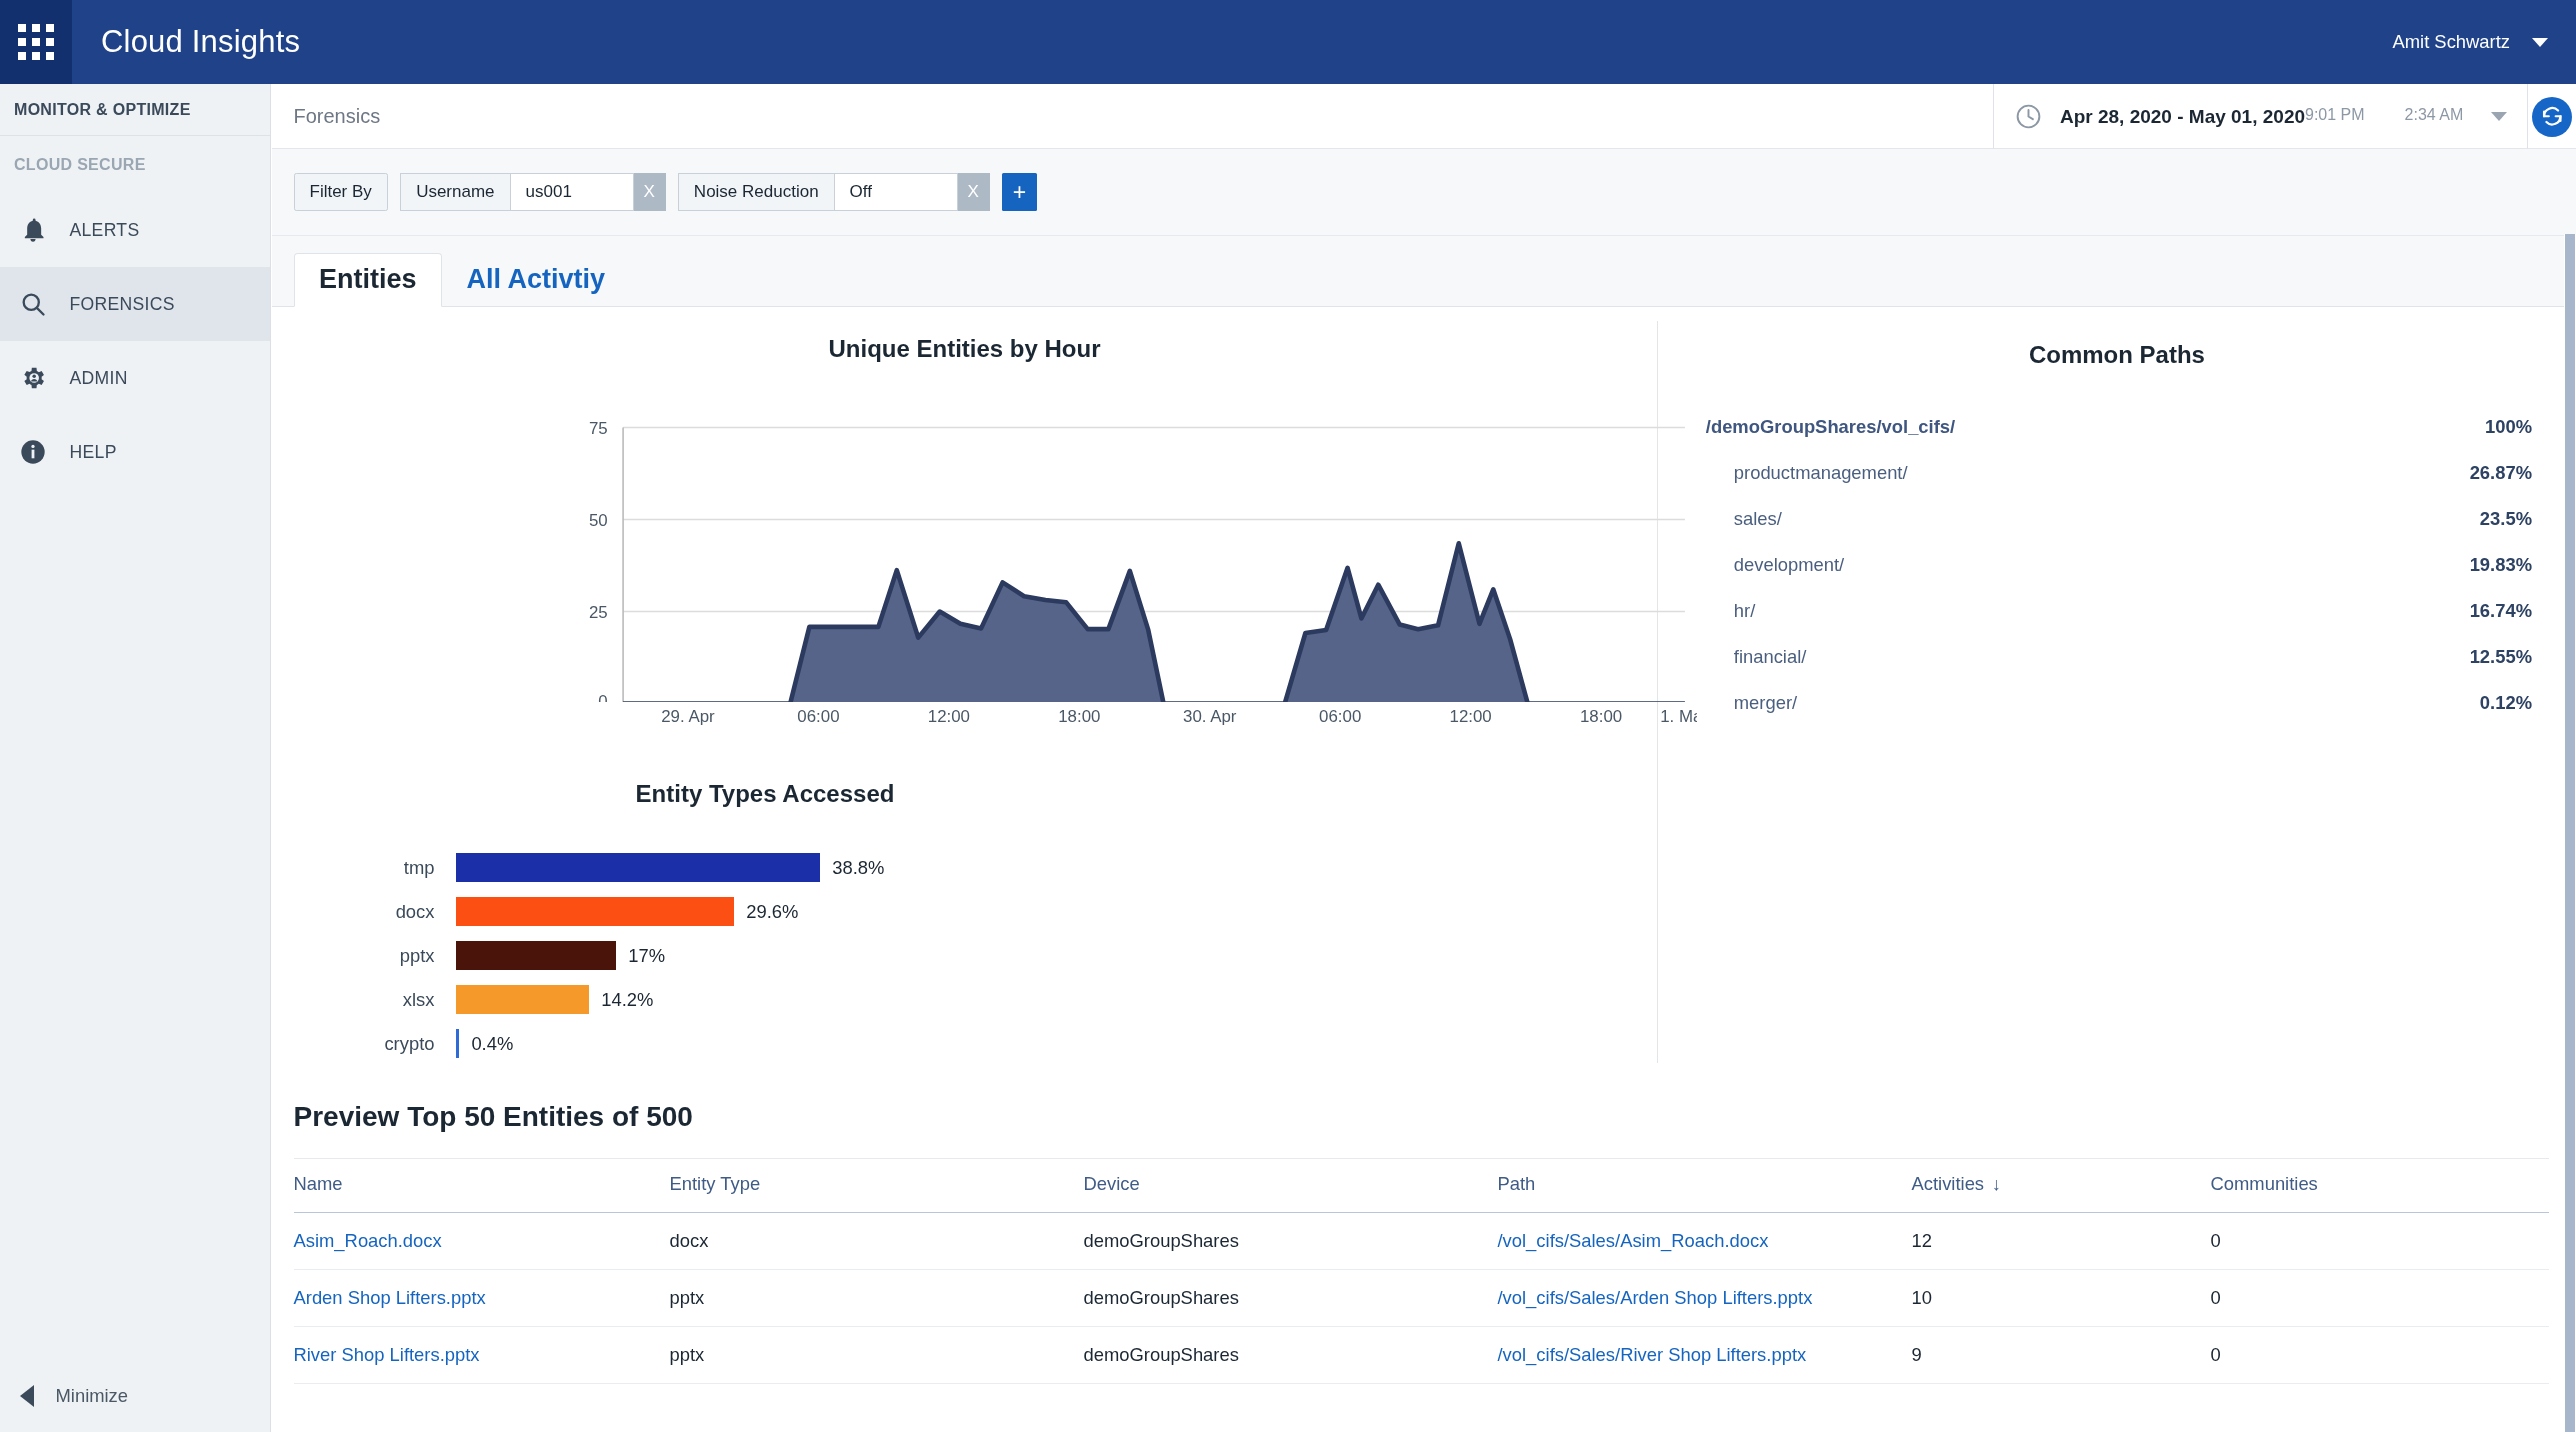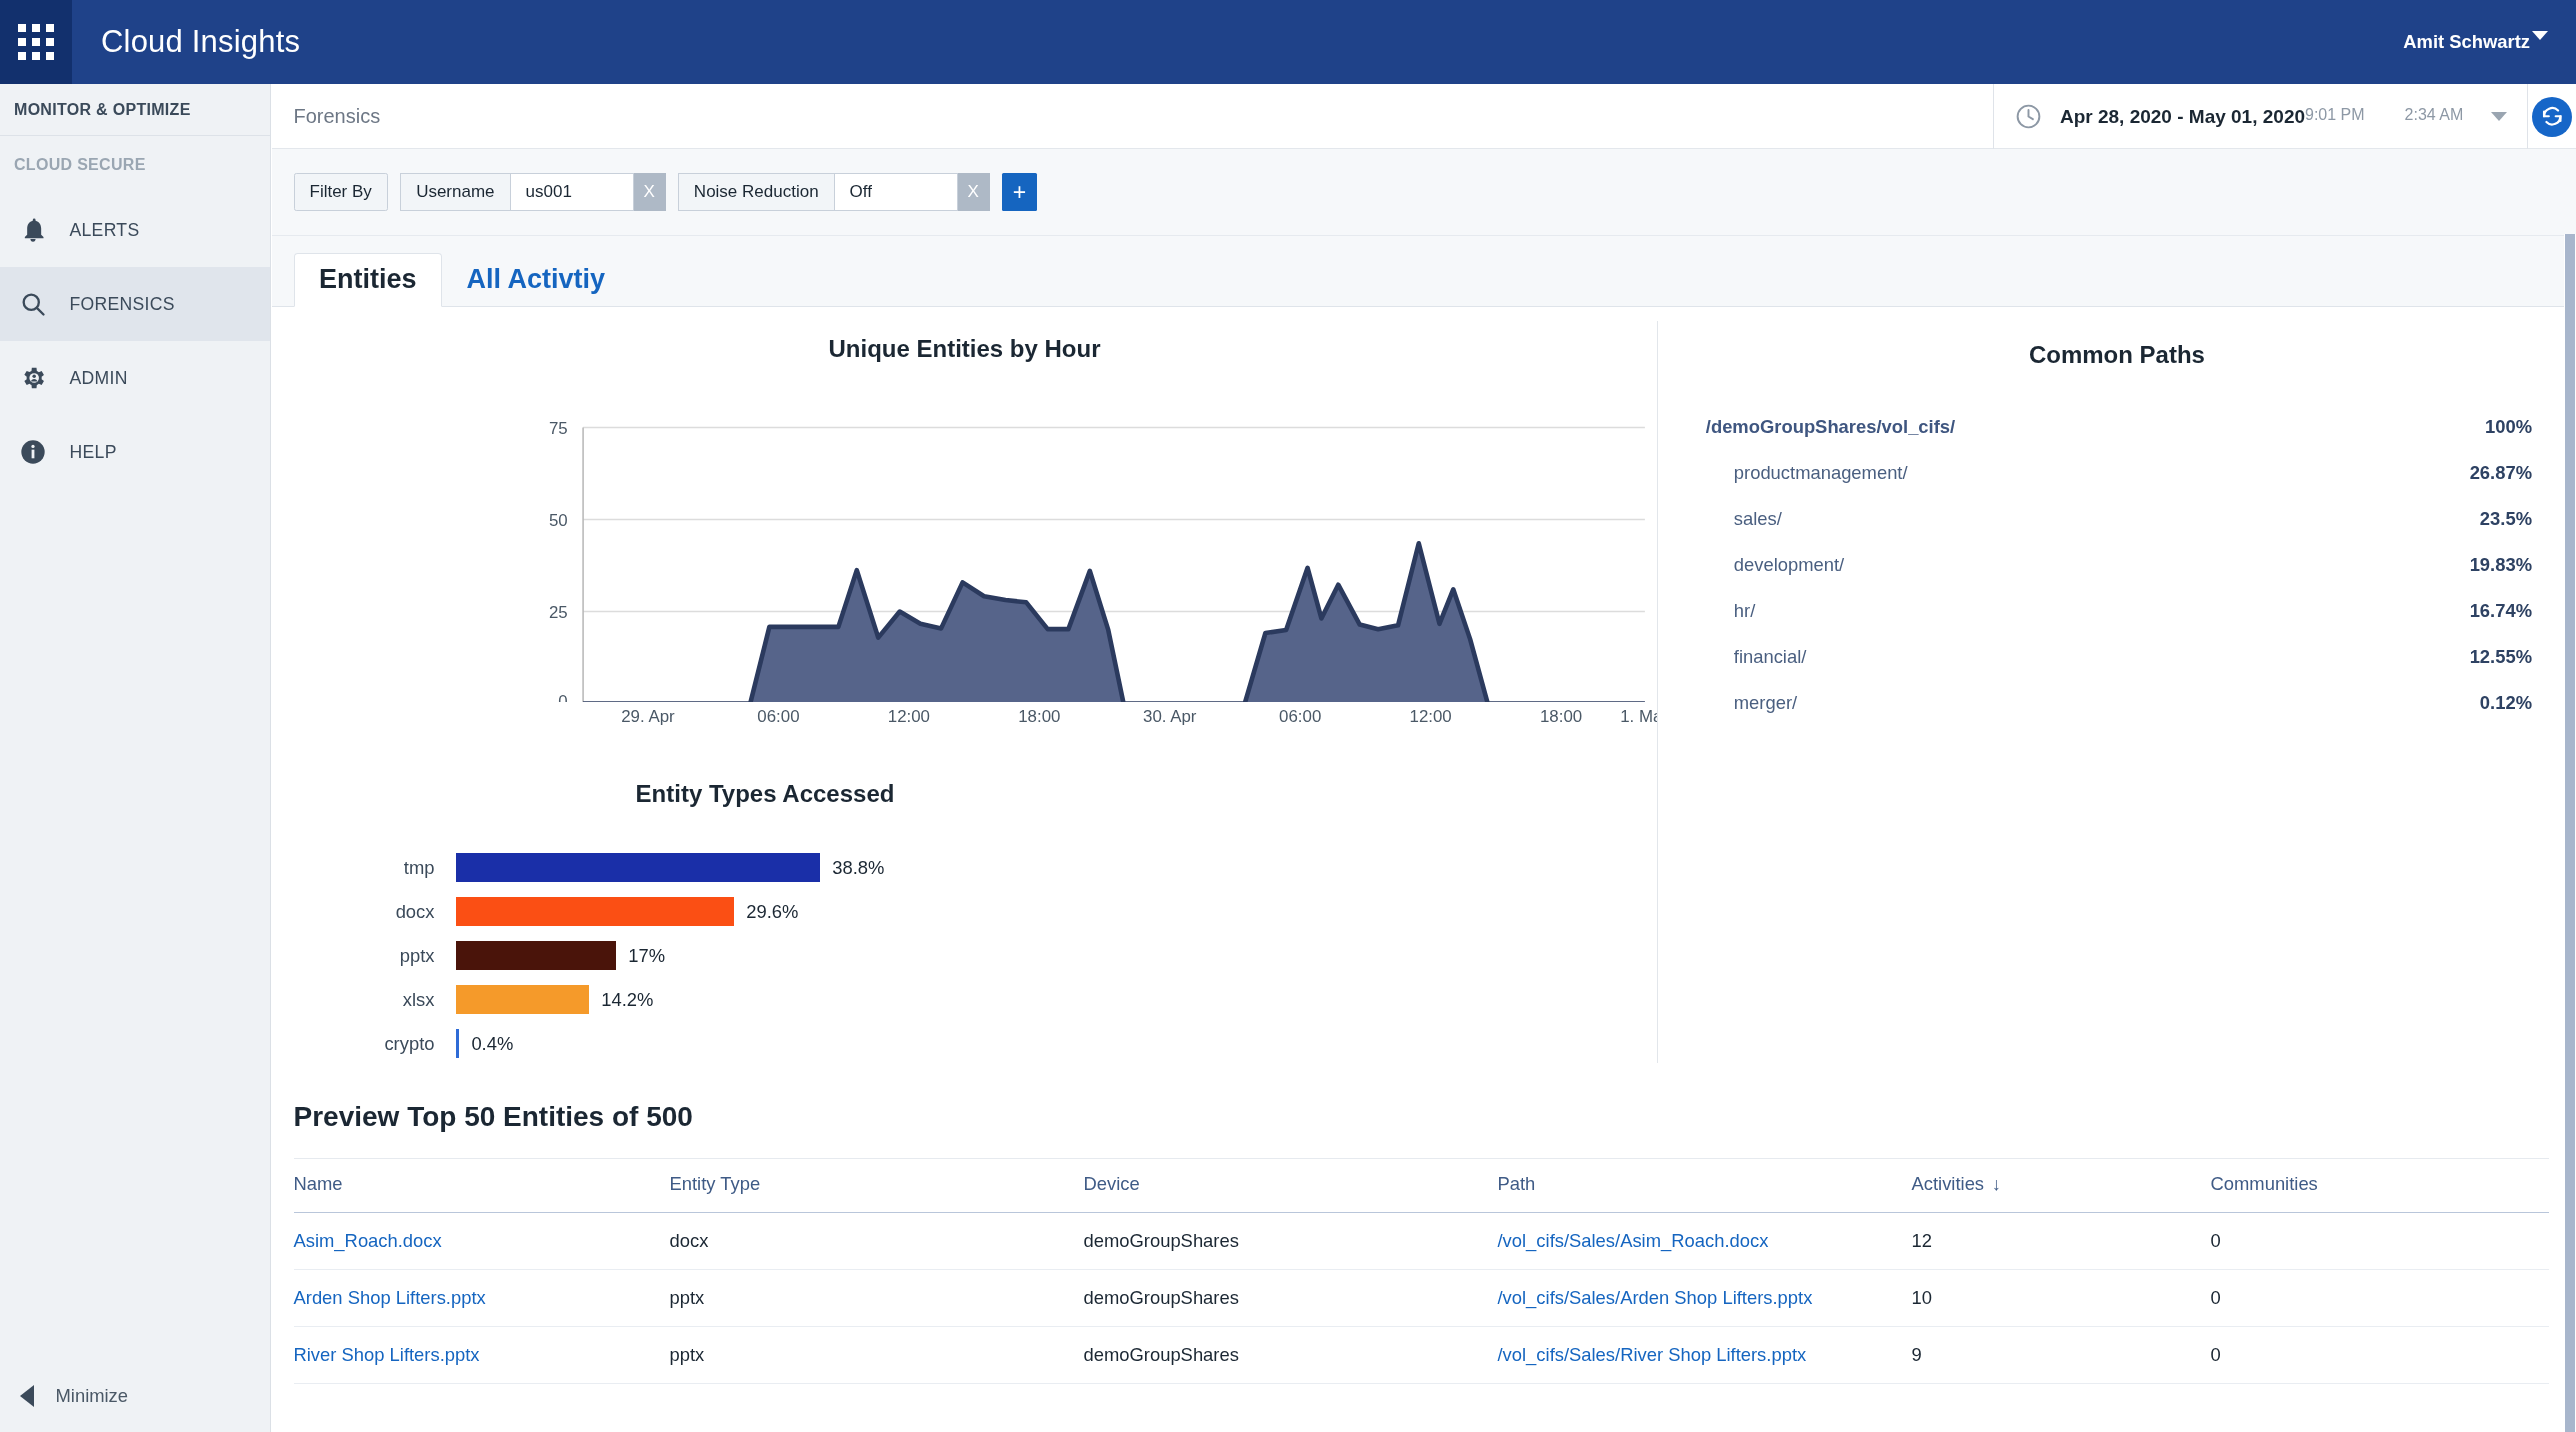--- a/index.html
+++ b/index.html
@@ -25,21 +25,21 @@
     display: grid; grid-template-columns: repeat(3, 8.4px);
     grid-template-rows: repeat(3, 8.4px); gap: 5.4px;
   }
   .apps-grid i { display: block; width: 8.4px; height: 8.4px; background: #ffffff; }
   .app-title {
     color: #ffffff; font-size: 31px; font-weight: 400; margin-left: 29px;
     letter-spacing: 0.2px;
   }
   .user-area {
     margin-left: auto; margin-right: 28px;
-    display: flex; gap: 2px; cursor: pointer; font-weight: bold;
+    display: flex; align-items: center; gap: 22px; cursor: pointer;
   }
   .user-name { color: #ffffff; font-size: 18.4px; }
   .caret-down {
     width: 0; height: 0; border-left: 8.4px solid transparent;
     border-right: 8.4px solid transparent; border-top: 9.2px solid #ffffff;
   }
 
   
   .sidebar {
     position: absolute; left: 0; top: 84px; width: 271px; height: 1349px;
@@ -155,21 +155,21 @@
 
   .chart-title {
     text-align: center; font-size: 24px; font-weight: 700; color: #1b2733;
     margin-top: 28px;
   }
   .paths-title {
     text-align: center; font-size: 24px; font-weight: 700; color: #1b2733;
     margin-top: 34px;
   }
 
-  .area-wrap { margin-top: 17px; }
+  .area-wrap { margin-top: 17px; padding-left: 40px; }
 
   .bars-title {
     text-align: center; font-size: 24px; font-weight: 700; color: #1b2733;
     margin-top: 41px; margin-right: 399px;
   }
   .bars { margin-top: 38px; padding-left: 77px; }
   .bar-row { display: flex; align-items: center; height: 44px; }
   .bar-label {
     width: 107px; text-align: right; padding-right: 21.5px;
     font-size: 18.4px; color: #3b4a5a;

